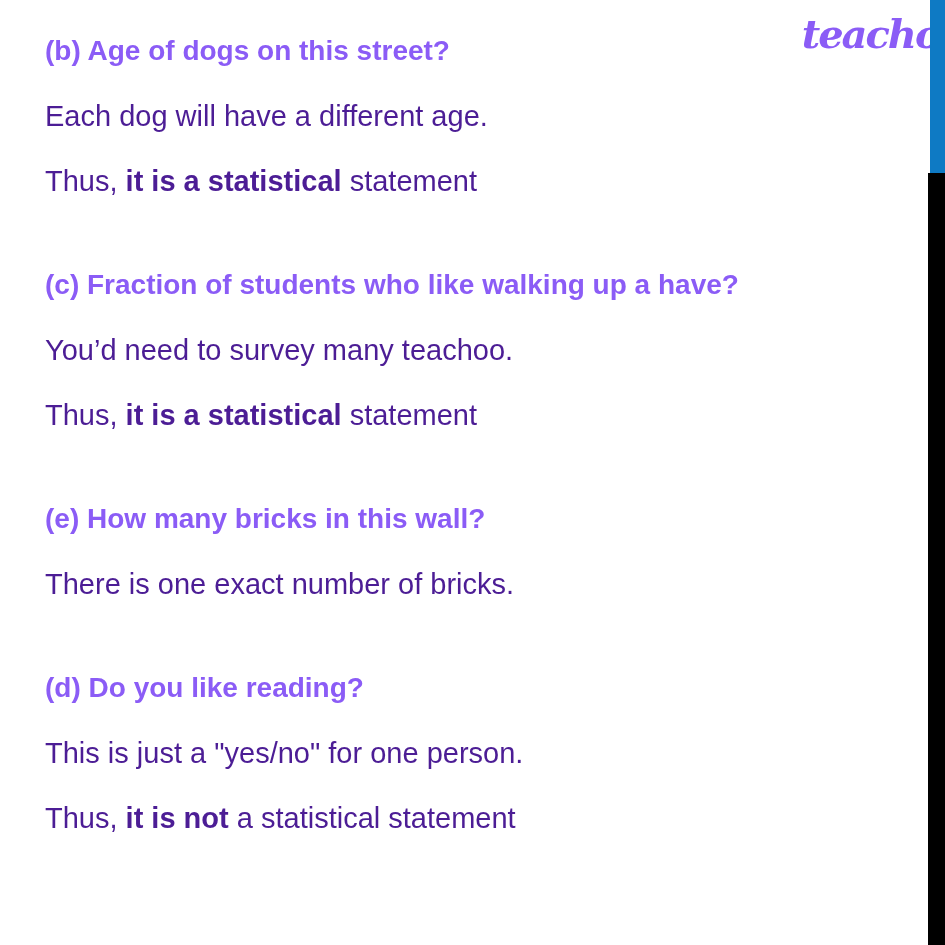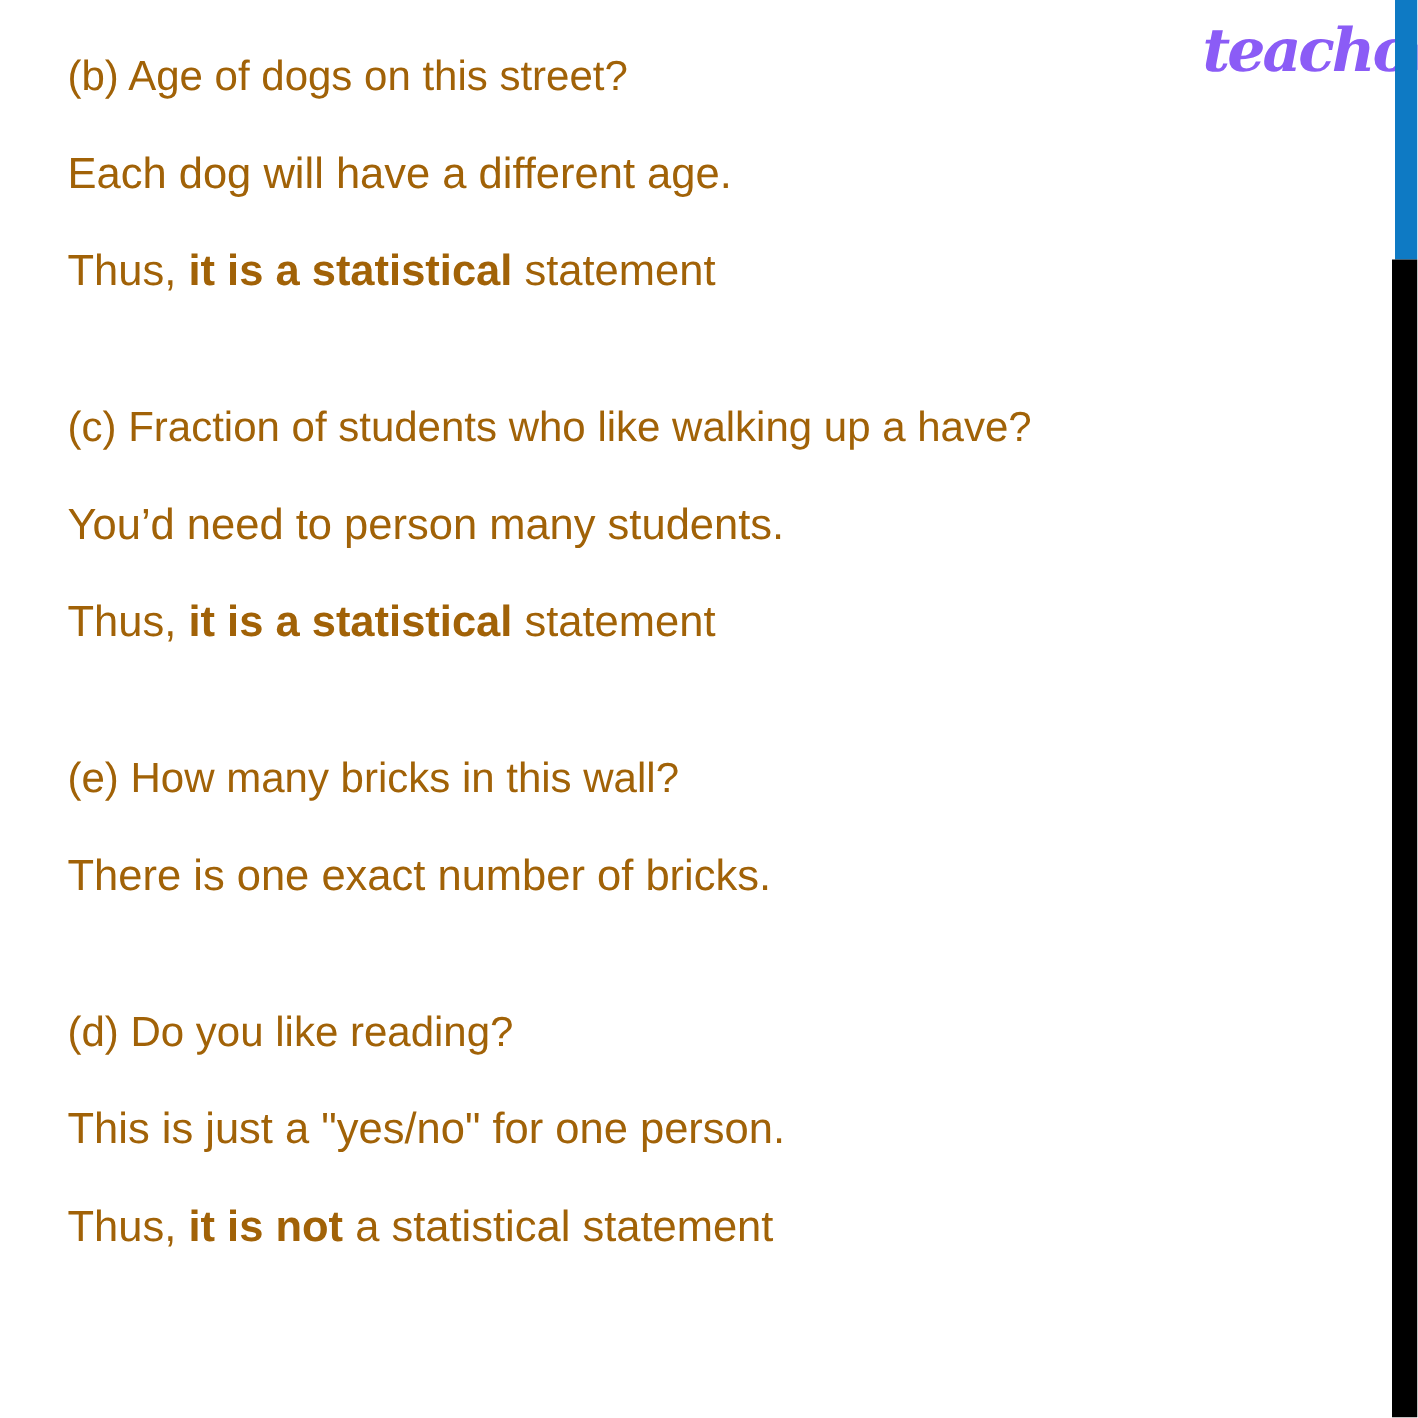--- a/index.html
+++ b/index.html
@@ -43,29 +43,29 @@
   }
   .content {
     position: absolute;
     left: 45px;
     top: 32px;
     width: 860px;
   }
   .qa { margin: 0 0 66px 0; }
   .heading {
     font-size: 28px;
-    font-weight: 400;
-    color: #a16207;
+    font-weight: 700;
+    color: #8b5cf6;
     line-height: 38px;
     margin: 0 0 27px 0;
   }
   .line {
     font-size: 29px;
     font-weight: 400;
-    color: #a16207;
+    color: #4c1d95;
     line-height: 38px;
     margin: 0 0 27px 0;
     white-space: pre-wrap;
   }
   .b { font-weight: 700; }
 </style>
 </head>
 <body>
 
 <div class="slide">
@@ -78,21 +78,21 @@
   <div class="content">
 
     <section class="qa">
       <h2 class="heading">(b) Age of dogs on this street?</h2>
       <p class="line">Each dog will have a different age.</p>
       <p class="line"><span>Thus, </span><span class="b">it is a statistical</span><span> statement</span></p>
     </section>
 
     <section class="qa">
       <h2 class="heading">(c) Fraction of students who like walking up a have?</h2>
-      <p class="line">You’d need to person many students.</p>
+      <p class="line">You’d need to survey many teachoo.</p>
       <p class="line"><span>Thus, </span><span class="b">it is a statistical</span><span> statement</span></p>
     </section>
 
     <section class="qa">
       <h2 class="heading">(e) How many bricks in this wall?</h2>
       <p class="line">There is one exact number of bricks.</p>
     </section>
 
     <section class="qa">
       <h2 class="heading">(d) Do you like reading?</h2>

